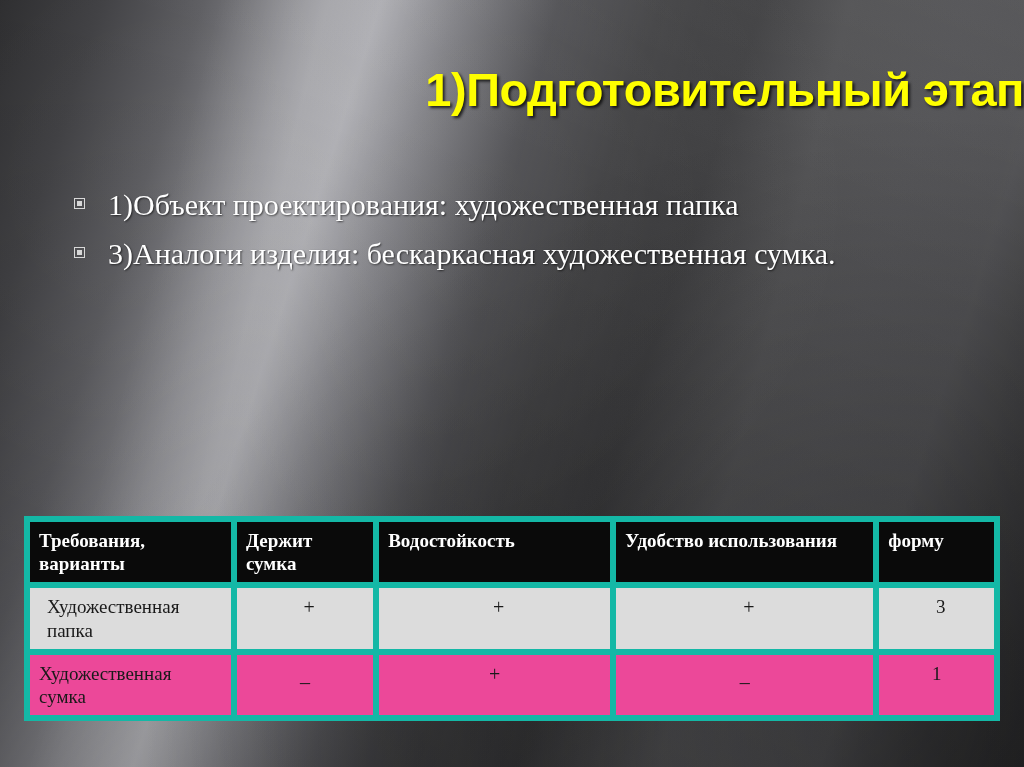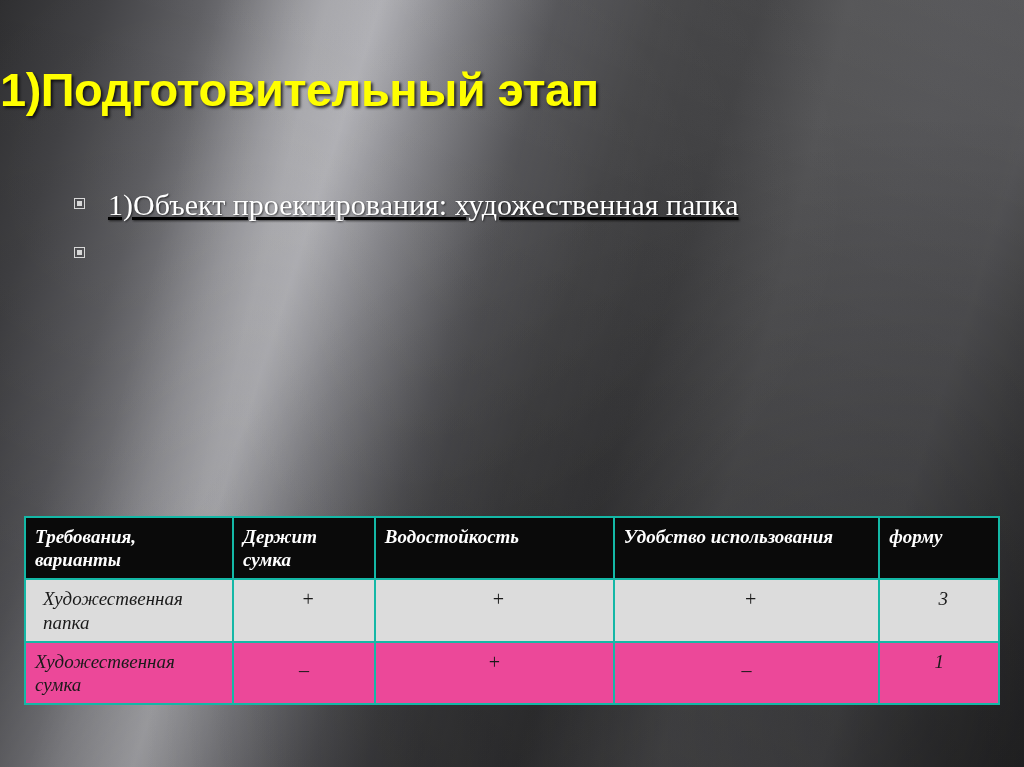--- a/index.html
+++ b/index.html
@@ -70,40 +70,39 @@
   .content {
     position: absolute;
     inset: 0;
   }
 
   .title {
     position: absolute;
     left: 0;
     right: 0;
     top: 62px;
-    text-align: left;
+    text-align: right;
     font-family: "Liberation Sans", sans-serif;
     font-weight: bold;
     font-size: 47px;
     letter-spacing: -0.5px;
     color: #ffff00;
     text-shadow: 2px 2px 3px rgba(0,0,0,0.75);
   }
 
   .bullets {
     position: absolute;
     left: 74px;
     top: 186px;
     width: 900px;
   }
   .bullet {
     display: flex;
     align-items: flex-start;
     margin-bottom: 11px;
-    text-decoration: underline;
   }
   .bullet-marker {
     flex: 0 0 auto;
     width: 11px;
     height: 11px;
     margin-top: 12px;
     margin-right: 23px;
     border: 1.5px solid #d8d8d8;
     box-sizing: border-box;
     position: relative;
@@ -133,25 +132,24 @@
   }
   table.compare {
     border-collapse: collapse;
     width: 100%;
     table-layout: fixed;
     font-size: 19px;
     color: #1a1a1a;
   }
   table.compare th,
   table.compare td {
-    border: 2px solid #14b8a6;
+    border: 6px solid #14b8a6;
     padding: 7px 9px;
     vertical-align: top;
     line-height: 1.22;
-    font-style: italic;
   }
   table.compare thead th {
     background: #0a0a0a;
     color: #ffffff;
     font-weight: bold;
     text-align: left;
   }
   table.compare tbody tr.r1 td { background: #dcdcdc; padding-left: 17px; }
   table.compare tbody tr.r2 td { background: #ec4899; }
   td.c-center, th.c-center { text-align: center; }
@@ -177,20 +175,21 @@
 
     <div class="title">1)Подготовительный этап</div>
 
     <div class="bullets">
       <div class="bullet">
         <span class="bullet-marker"></span>
         <span class="bullet-text">1)Объект проектирования: художественная папка</span>
       </div>
       <div class="bullet">
         <span class="bullet-marker"></span>
+        <span class="bullet-text">3)Аналоги изделия: бескаркасная художественная сумка.</span>
       </div>
     </div>
 
     <div class="table-wrap">
       <table class="compare">
         <thead>
           <tr>
             <th class="col-a">Требования, варианты</th>
             <th class="col-b">Держит сумка</th>
             <th class="col-c">Водостойкость</th>

